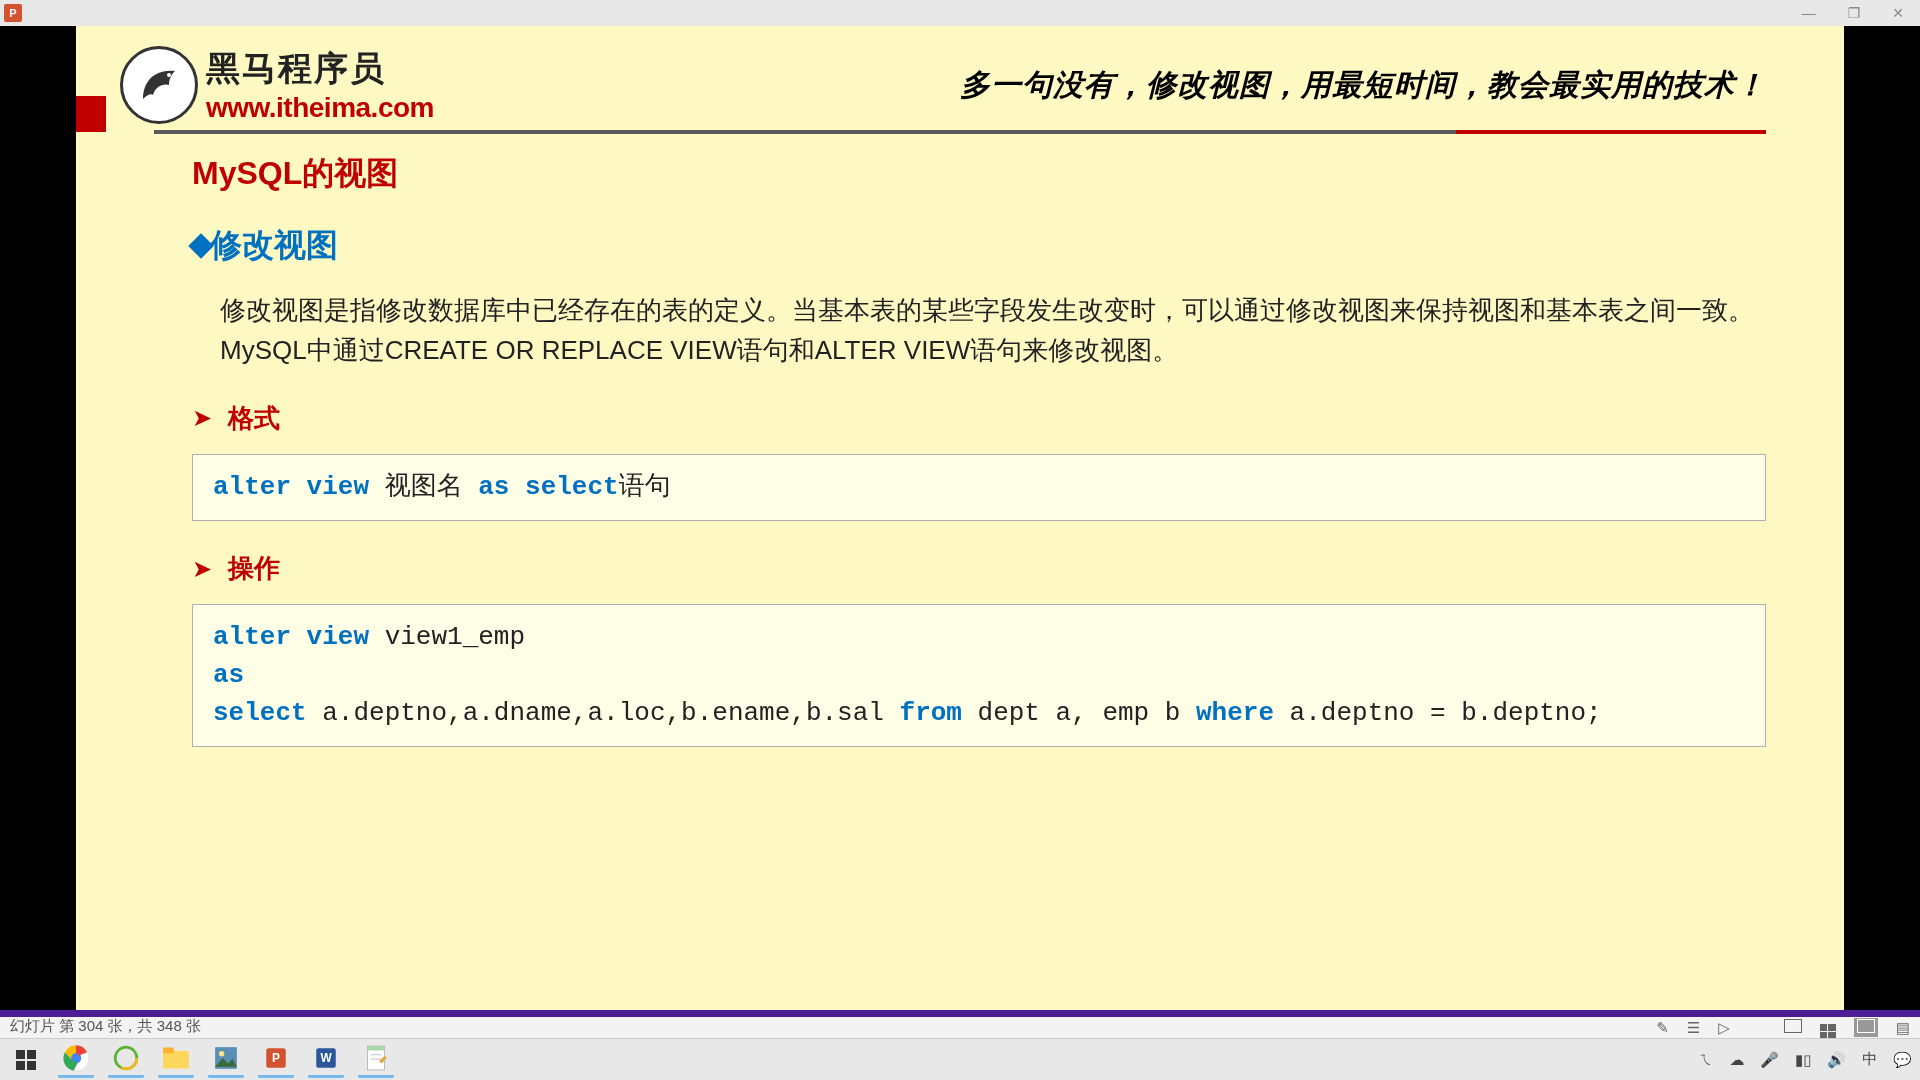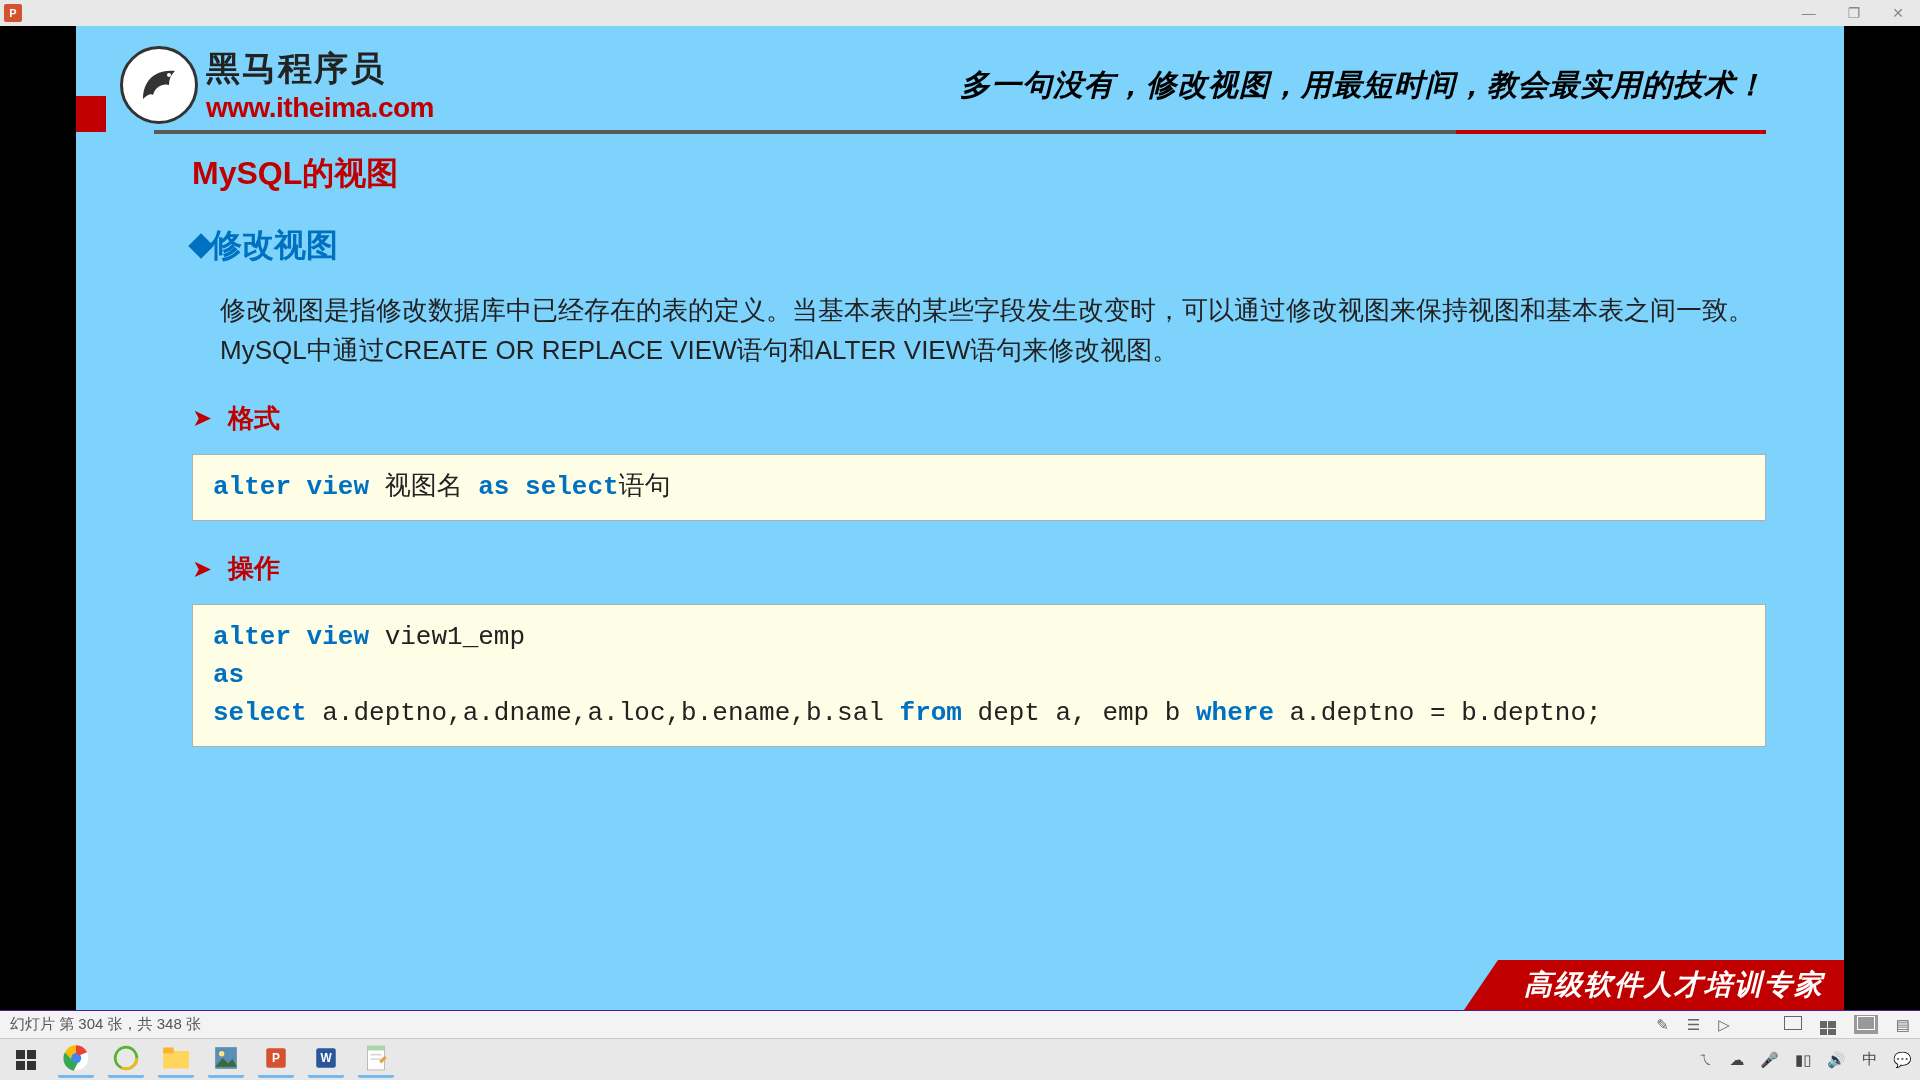--- a/index.html
+++ b/index.html
@@ -6,21 +6,21 @@
 body { font-family: "Microsoft YaHei", sans-serif; width: 1920px; height: 1080px; overflow: hidden; background: #000; }
 
 
 .titlebar { height: 26px; background: #e8e8e8; display: flex; align-items: center; padding: 0 4px; font-size: 15px; color: #888; }
 .titlebar .app-icon { width: 18px; height: 18px; background: #d35230; border-radius: 2px; margin-right: 10px; display:flex; align-items:center; justify-content:center; color:#fff; font-size:11px; font-weight:bold;}
 .titlebar .win-ctrl { margin-left: auto; display: flex; gap: 32px; padding-right: 12px; }
 .titlebar .win-ctrl span { color: #888; font-size: 14px; cursor: pointer; font-family: Arial; }
 
 
 .stage { height: 984px; background: #000; display: flex; justify-content: center; align-items: flex-start; }
-.slide { width: 1768px; height: 984px; background: #7dd3fc; position: relative; }
+.slide { width: 1768px; height: 984px; background: #fef9c3; position: relative; }
 
 
 .side-red { position: absolute; left: 0; top: 70px; width: 30px; height: 36px; background: #c00000; }
 
 
 .header { display: flex; align-items: center; padding: 20px 78px 0 44px; gap: 10px; }
 .logo-wrap { display: flex; align-items: center; gap: 8px; }
 .logo-circle { width: 78px; height: 78px; border: 3px solid #333; border-radius: 50%; display: flex; align-items: center; justify-content: center; background:#fff;}
 .logo-circle svg { width: 48px; height: 48px; }
 .logo-text { display: flex; flex-direction: column; }
@@ -39,21 +39,21 @@
 .section-label { font-size: 26px; color: #c00000; font-weight: bold; display: flex; align-items: center; gap: 16px; margin: 14px 0 18px 0; }
 .arrow-tri { color:#c00000; font-size:24px; font-weight:normal;}
 .code-box { border: 1.5px solid #b0b0b0; background: #fefde6; padding: 14px 20px; font-family: "Consolas","Courier New",monospace; font-size: 26px; line-height: 1.45; margin-bottom: 30px; white-space: pre-wrap; word-wrap: break-word; }
 .kw { color: #0070c0; font-weight: bold; }
 .txt { color: #222; }
 
 
 .footer-banner { position: absolute; right: 0; bottom: 0; background: #c00000; color: #fff; font-size: 28px; font-weight: bold; font-style: italic; font-family: "KaiTi","STKaiti",serif; padding: 6px 20px 6px 60px; clip-path: polygon(34px 0, 100% 0, 100% 100%, 0 100%); letter-spacing: 2px;}
 
 
-.statusbar { height: 28px; background: #f3f3f3; display: flex; align-items: center; padding: 0 10px; font-size: 15px; color: #555; border-top:1px solid #4c1d95;}
+.statusbar { height: 28px; background: #f3f3f3; display: flex; padding: 0 10px; font-size: 15px; color: #555; border-top:7px solid #4c1d95;}
 .statusbar .views { margin-left: auto; display:flex; gap:18px; align-items:center; color:#666;}
 .statusbar .views span{font-size:15px; cursor:pointer;}
 .view-box{width:18px; height:14px; border:1.5px solid #666; display:inline-block;}
 .view-grid{width:16px; height:14px; display:inline-grid; grid-template-columns:1fr 1fr; grid-template-rows:1fr 1fr; gap:1px;}
 .view-grid i{background:#666;}
 
 
 .taskbar { height: 42px; background: #e8e8e8; display: flex; align-items: center; padding: 0 8px; gap: 14px; border-top:1px solid #ccc;}
 .taskbar .tb-icon { width: 36px; height: 36px; display: flex; align-items: center; justify-content: center; cursor: pointer; border-radius:2px;}
 .taskbar .tb-icon.active{border-bottom:3px solid #76b9ed;}
@@ -113,21 +113,20 @@
       <div class="section-label">
         <span class="arrow-tri">➤</span>
         <span>操作</span>
       </div>
 
       <div class="code-box"><span class="kw">alter view</span><span class="txt"> view1_emp</span>
 <span class="kw">as</span>
 <span class="kw">select</span><span class="txt"> a.deptno,a.dname,a.loc,b.ename,b.sal </span><span class="kw">from</span><span class="txt"> dept a, emp b </span><span class="kw">where</span><span class="txt"> a.deptno = b.deptno;</span></div>
     </div>
 
-    <div class="footer-banner">高级软件人才培训专家</div>
   </div>
 </div>
 
 <div class="statusbar">
   <div>幻灯片 第 304 张，共 348 张</div>
   <div class="views">
     <span>✎</span>
     <span>☰</span>
     <span>▷</span>
     <span style="width:18px"></span>

